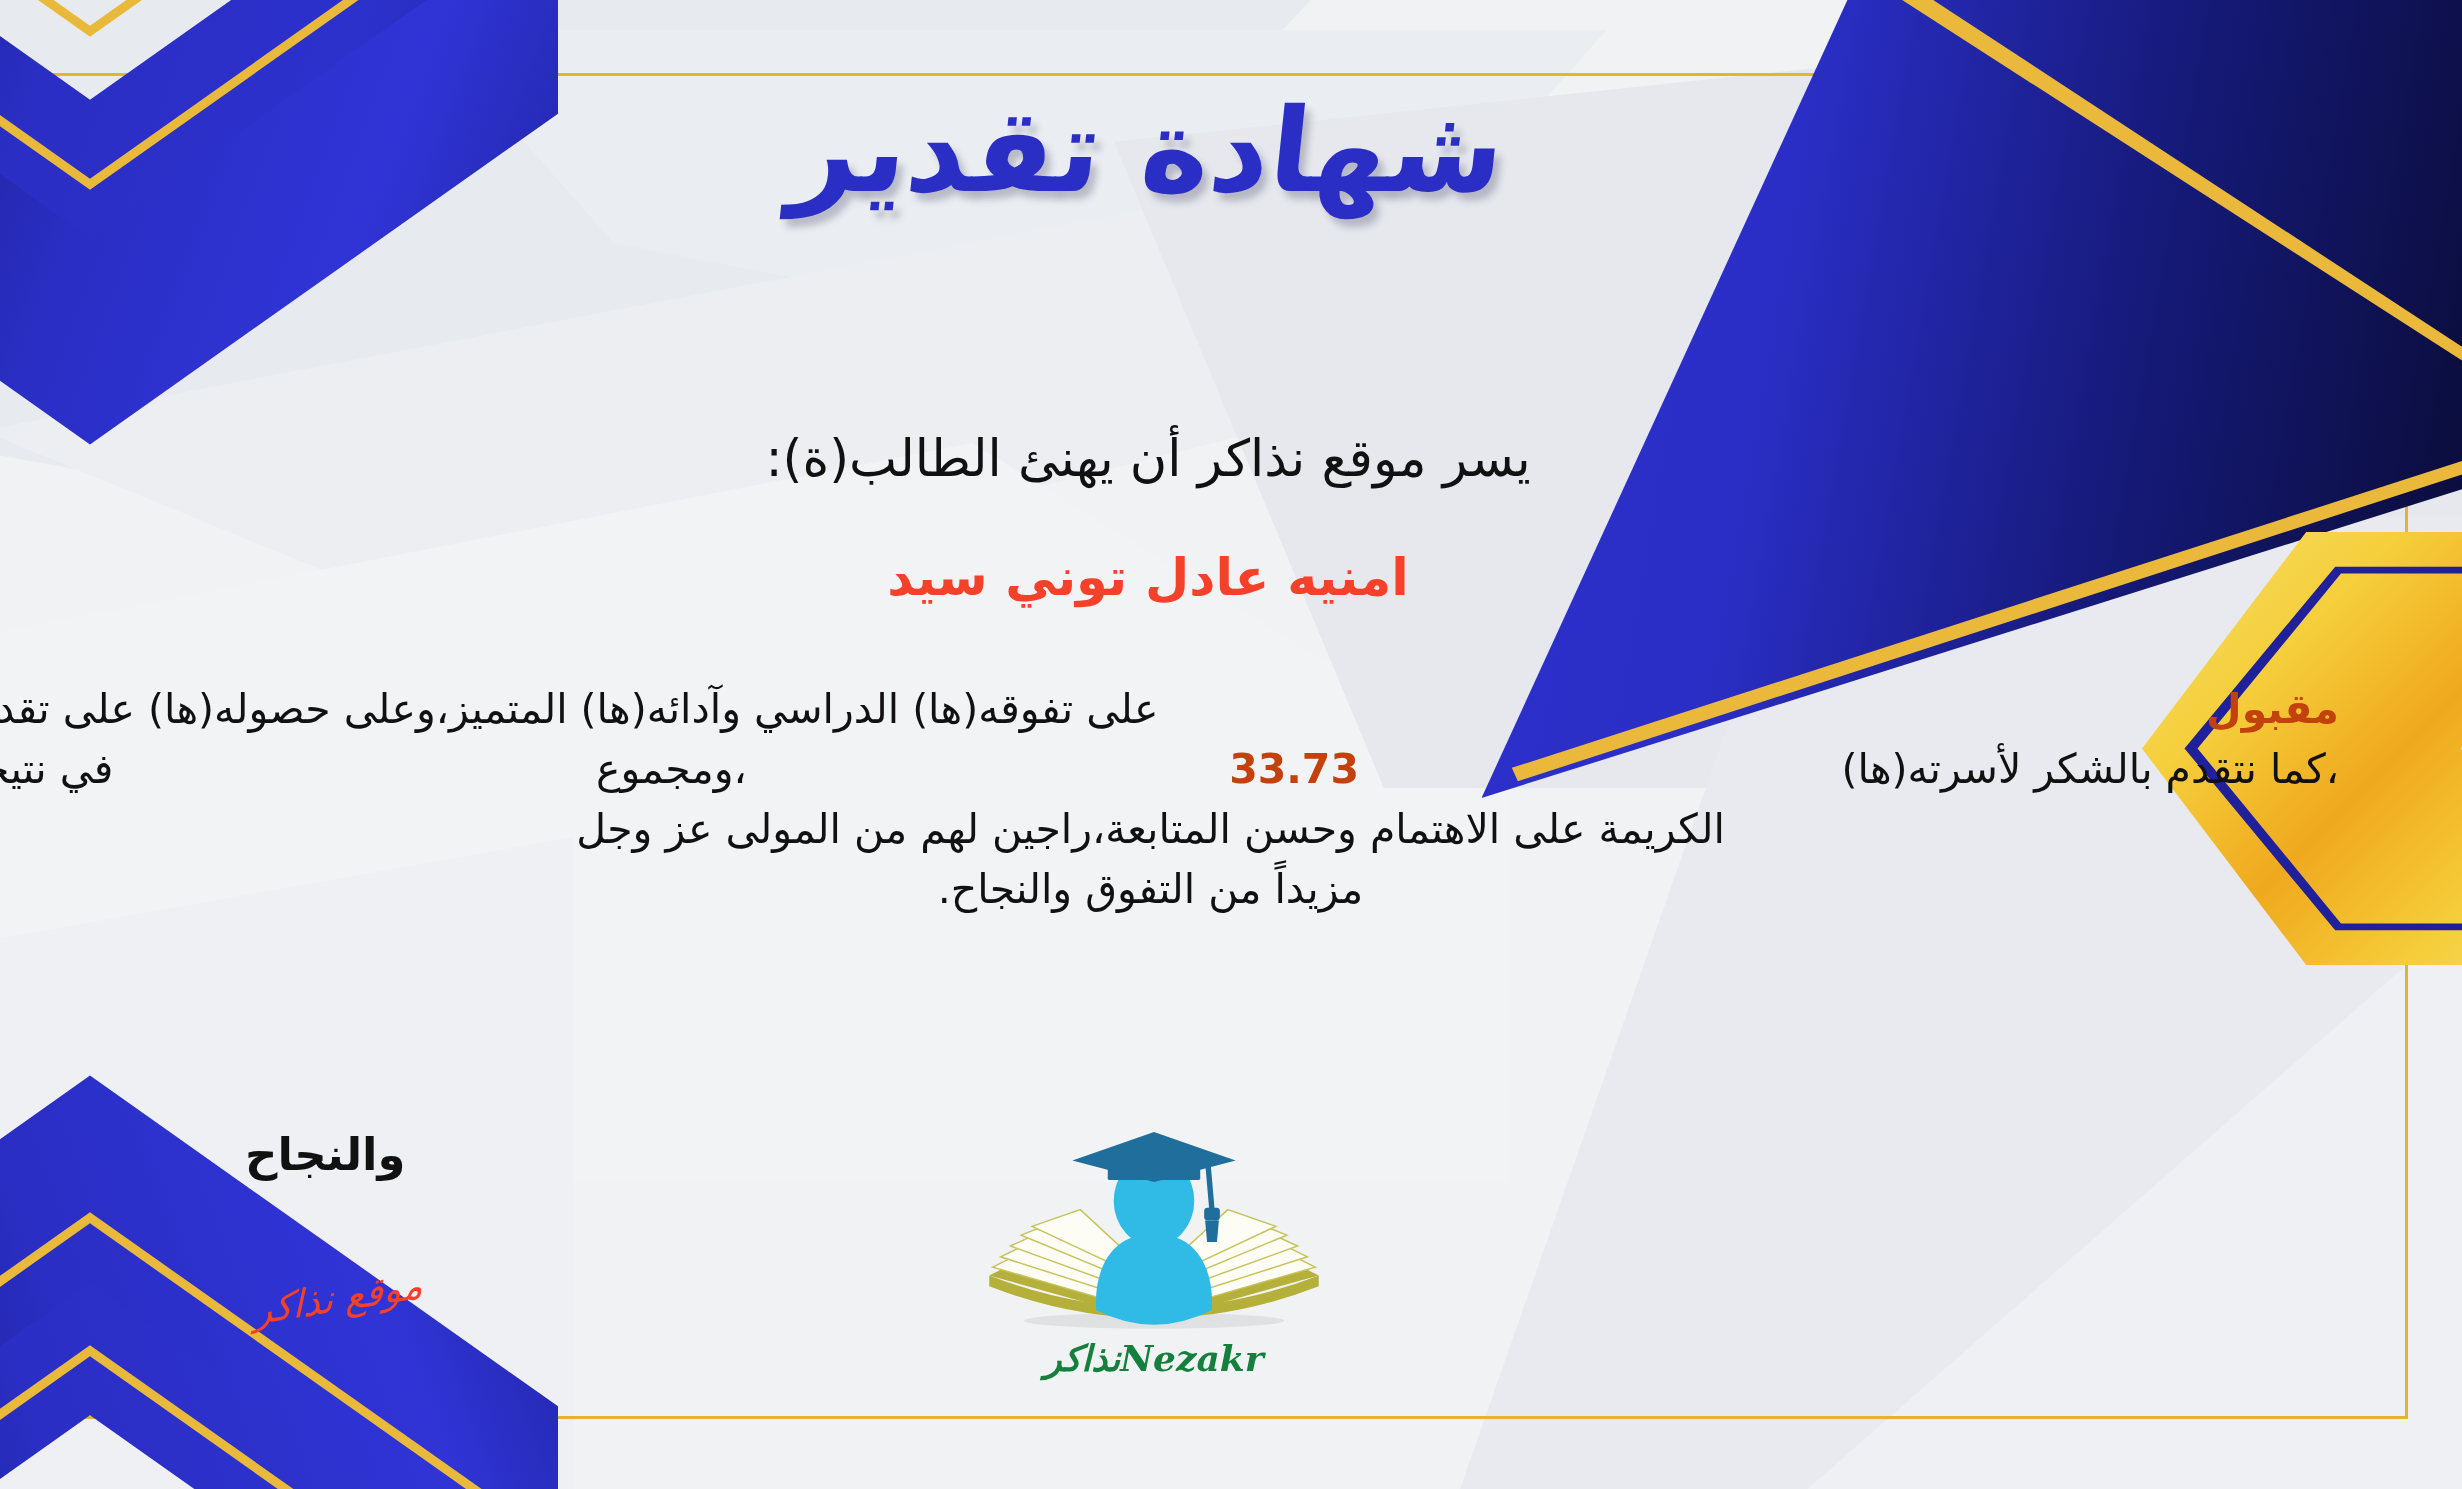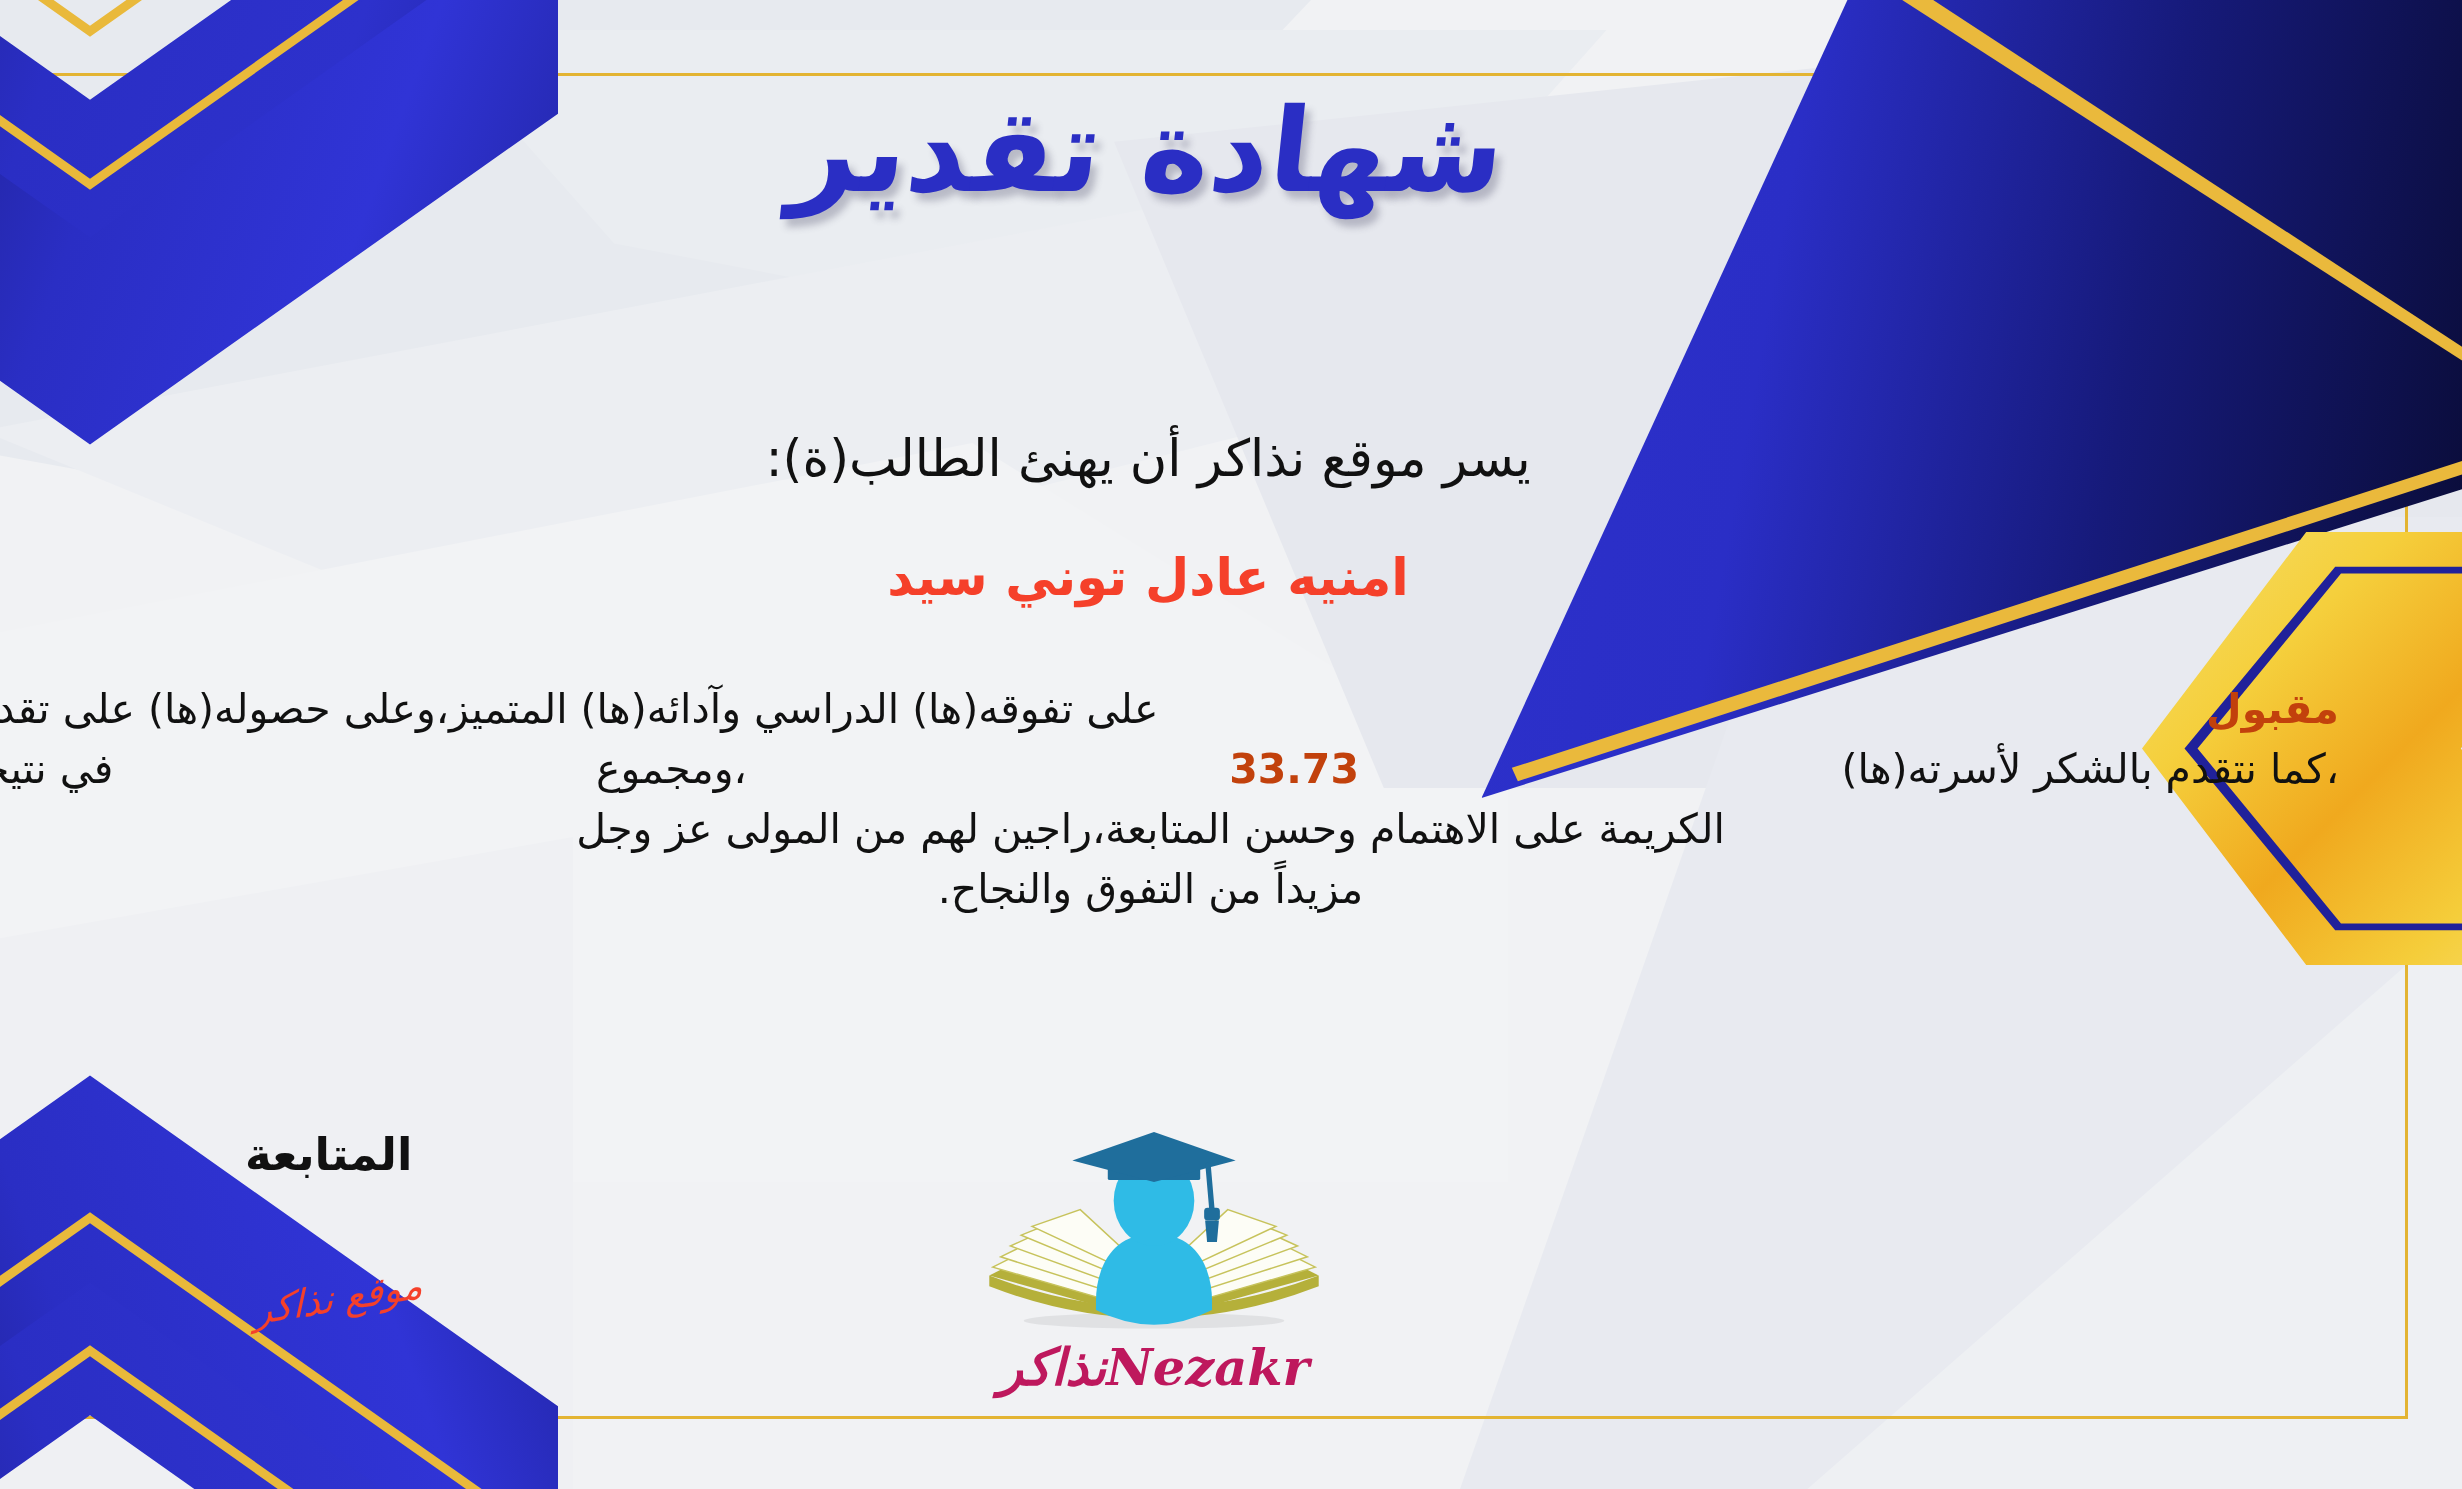--- a/index.html
+++ b/index.html
@@ -254,23 +254,23 @@
     left:1128px;
     top:1128px;
     width:384px;
     height:295px;
   }
   .logo svg { width:100%; height:100%; display:block; }
   .logo-text {
     position:absolute;
     left:0; right:0;
     top:209px;
-    font-size:51px;
-    font-weight:700;
-    color:#be185d;
+    font-size:36px;
+    font-weight:700;
+    color:#15803d;
     font-family:"DejaVu Serif","Liberation Serif",serif;
     font-style:italic;
     direction:rtl;
     white-space:nowrap;
   }
   .logo-text .lat { font-style:italic; }
 </style>
 </head>
 <body>
 
@@ -327,21 +327,21 @@
         <span class="hl">33.73</span>
         <span>،ومجموع</span>
         <span>في نتيجة</span>
       </span>
 
       <span class="body-line">الكريمة على الاهتمام وحسن المتابعة،راجين لهم من المولى عز وجل</span>
 
       <span class="body-line">مزيداً من التفوق والنجاح.</span>
     </div>
 
-    <div class="sig-label">المتابعة</div>
+    <div class="sig-label">والنجاح</div>
     <div class="sig-script">موقع نذاكر</div>
 
     <div class="logo">
       <svg viewBox="0 0 780 600" xmlns="http://www.w3.org/2000/svg">
 
         <ellipse cx="390" cy="392" rx="265" ry="16" fill="#d9dbdd" opacity="0.75"></ellipse>
 
         <g>
           <path d="M55 300 L150 252 L385 372 L385 392 L55 300 Z" fill="#b5b03a"></path>
           <path d="M62 283 L152 238 L385 362 L385 376 L62 283 Z" fill="#fdfdf6" stroke="#c7c35c" stroke-width="3"></path>

